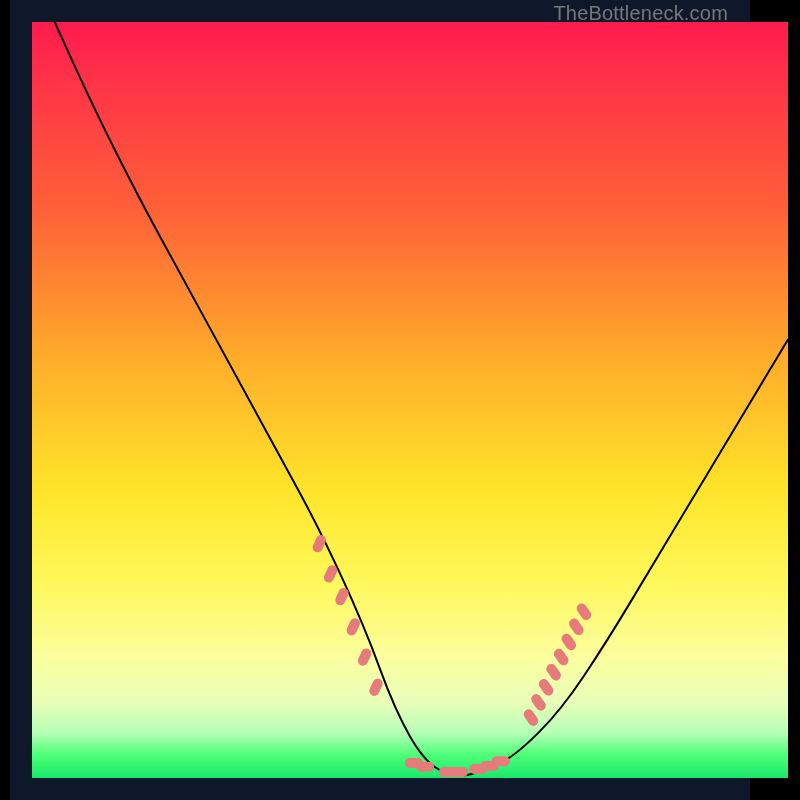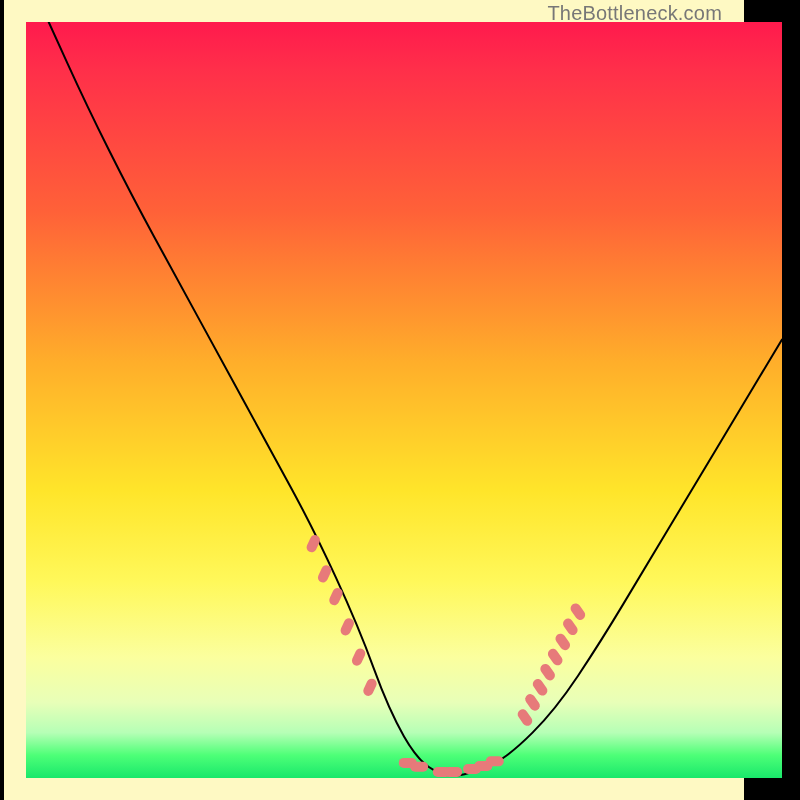--- a/index.html
+++ b/index.html
@@ -6,23 +6,23 @@
     margin: 0;
     padding: 0;
     width: 800px;
     height: 800px;
     background: #000;
     font-family: Arial, Helvetica, sans-serif;
     overflow: hidden;
   }
   .frame {
     position: absolute;
-    left: 4px; top: 0;
+    left: 10px; top: 0;
     width: 740px; height: 800px;
-    background: #fef9c3;
+    background: #0f172a;
   }
   .plot-area {
     position: absolute;
     left: 22px;
     top: 22px;
     width: 756px;
     height: 756px;
     
     background: linear-gradient(to bottom,
       #ff1a4d 0%,

